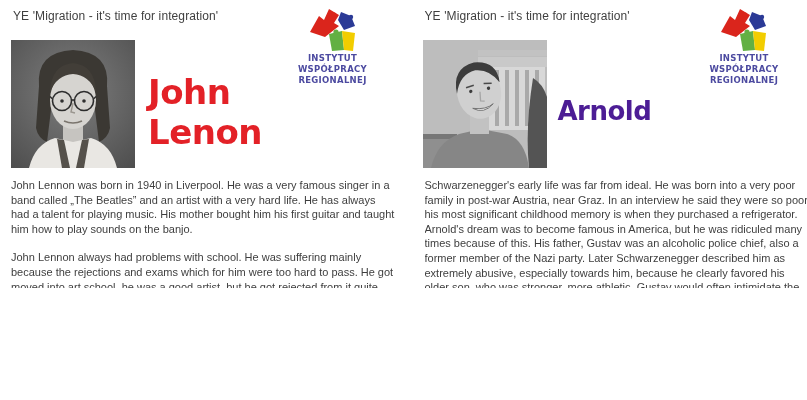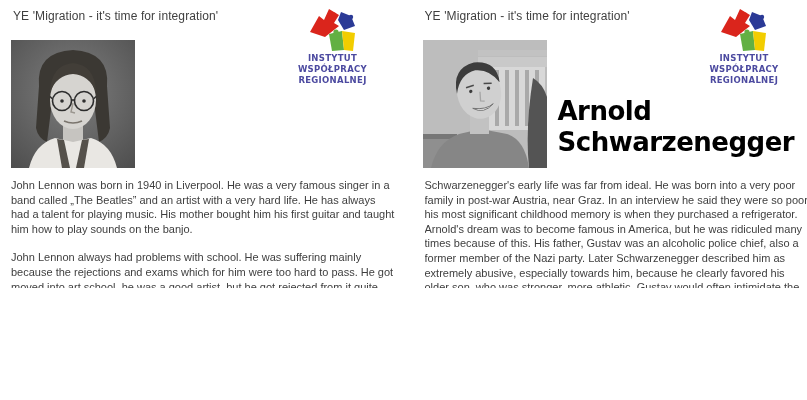--- a/index.html
+++ b/index.html
@@ -101,20 +101,24 @@
         <circle cx="51" cy="61" r="1.8" fill="#2f2f2f"></circle>
         <circle cx="73" cy="61" r="1.8" fill="#2f2f2f"></circle>
         <path d="M62,63 L60,72 L64,73" fill="none" stroke="#9a968f" stroke-width="1.4"></path>
         <path d="M53,81 Q62,85 71,81" fill="none" stroke="#7a756d" stroke-width="1.6"></path>
         <path d="M18,128 Q24,104 44,98 L62,102 L80,98 Q100,104 106,128 Z" fill="#e9e7e3"></path>
         <path d="M46,99 L51,128 L59,128 L53,100 Z" fill="#55514b"></path>
         <path d="M78,99 L73,128 L65,128 L71,100 Z" fill="#55514b"></path>
       </svg>
     </div>
 
+    <h1 class="person-title" style="color: rgb(227, 33, 39);">
+      <span>John</span><br>
+      <span>Lenon</span>
+    </h1>
 
     <div class="body-text">
       <p>John Lennon was born in 1940 in Liverpool. He was a very famous singer in a band called „The Beatles” and an artist with a very hard life. He has always had a talent for playing music. His mother bought him his first guitar and taught him how to play sounds on the banjo.</p>
       <p>John Lennon always had problems with school. He was suffering mainly because the rejections and exams which for him were too hard to pass. He got moved into art school, he was a good artist, but he got rejected from it quite quickly. His family was very harsh for him – the father left the family, he lost contact with his mother. Shortly after getting along with her again, she died in a car accident. After new year's eve in 1960 the band changed the name to „The Beatles”.</p>
 
     </div>
   </section>
 
   <section class="slide slide--arnold">
     <div class="slide-header">YE 'Migration - it's time for integration'</div>
@@ -160,23 +164,22 @@
           <circle cx="48" cy="50" r="1.7" fill="#3d3d3d"></circle>
           <circle cx="66" cy="50" r="1.7" fill="#3d3d3d"></circle>
           <path d="M44,45.5 L52,44.5" stroke="#4a4a4a" stroke-width="1.5" fill="none"></path>
           <path d="M62,44.5 L70,45.5" stroke="#4a4a4a" stroke-width="1.5" fill="none"></path>
           <path d="M57,52 L56,61 L60,62" fill="none" stroke="#a5a5a5" stroke-width="1.3"></path>
           <path d="M47,67 Q57,75 68,66 Q60,71 47,67 Z" fill="#f0f0f0" stroke="#6f6f6f" stroke-width="0.9"></path>
         </g>
       </svg>
     </div>
 
-    <h1 class="person-title" style="color: #000000;">
+    <h1 class="person-title" style="color: #4c1d95;">
       <span>Arnold</span><br>
-      <span>Schwarzenegger</span>
     </h1>
 
     <div class="body-text">
       <p>Schwarzenegger's early life was far from ideal. He was born into a very poor family in post-war Austria, near Graz. In an interview he said they were so poor his most significant childhood memory is when they purchased a refrigerator. Arnold's dream was to become famous in America, but he was ridiculed many times because of this. His father, Gustav was an alcoholic police chief, also a former member of the Nazi party. Later Schwarzenegger described him as extremely abusive, especially towards him, because he clearly favored his older son, who was stronger, more athletic. Gustav would often intimidate the boys and would laugh at Arnold for wanting to be a bodybuilder, even make the boys fight against each other to show Arnold that he has unrealistic dreams. Gustav didn't retrain from beating the boys and. At the age of 15 Arnold started working out, lifting weights and bodybuilding. He would attend competitions without a trainer or his family's support. Because of the stressful and traumatic childhood Schwarzenegger refused to attend his brother's funeral in 1971 and one year later his father's as well.</p>
 
     </div>
   </section>
 
 </div>
 

